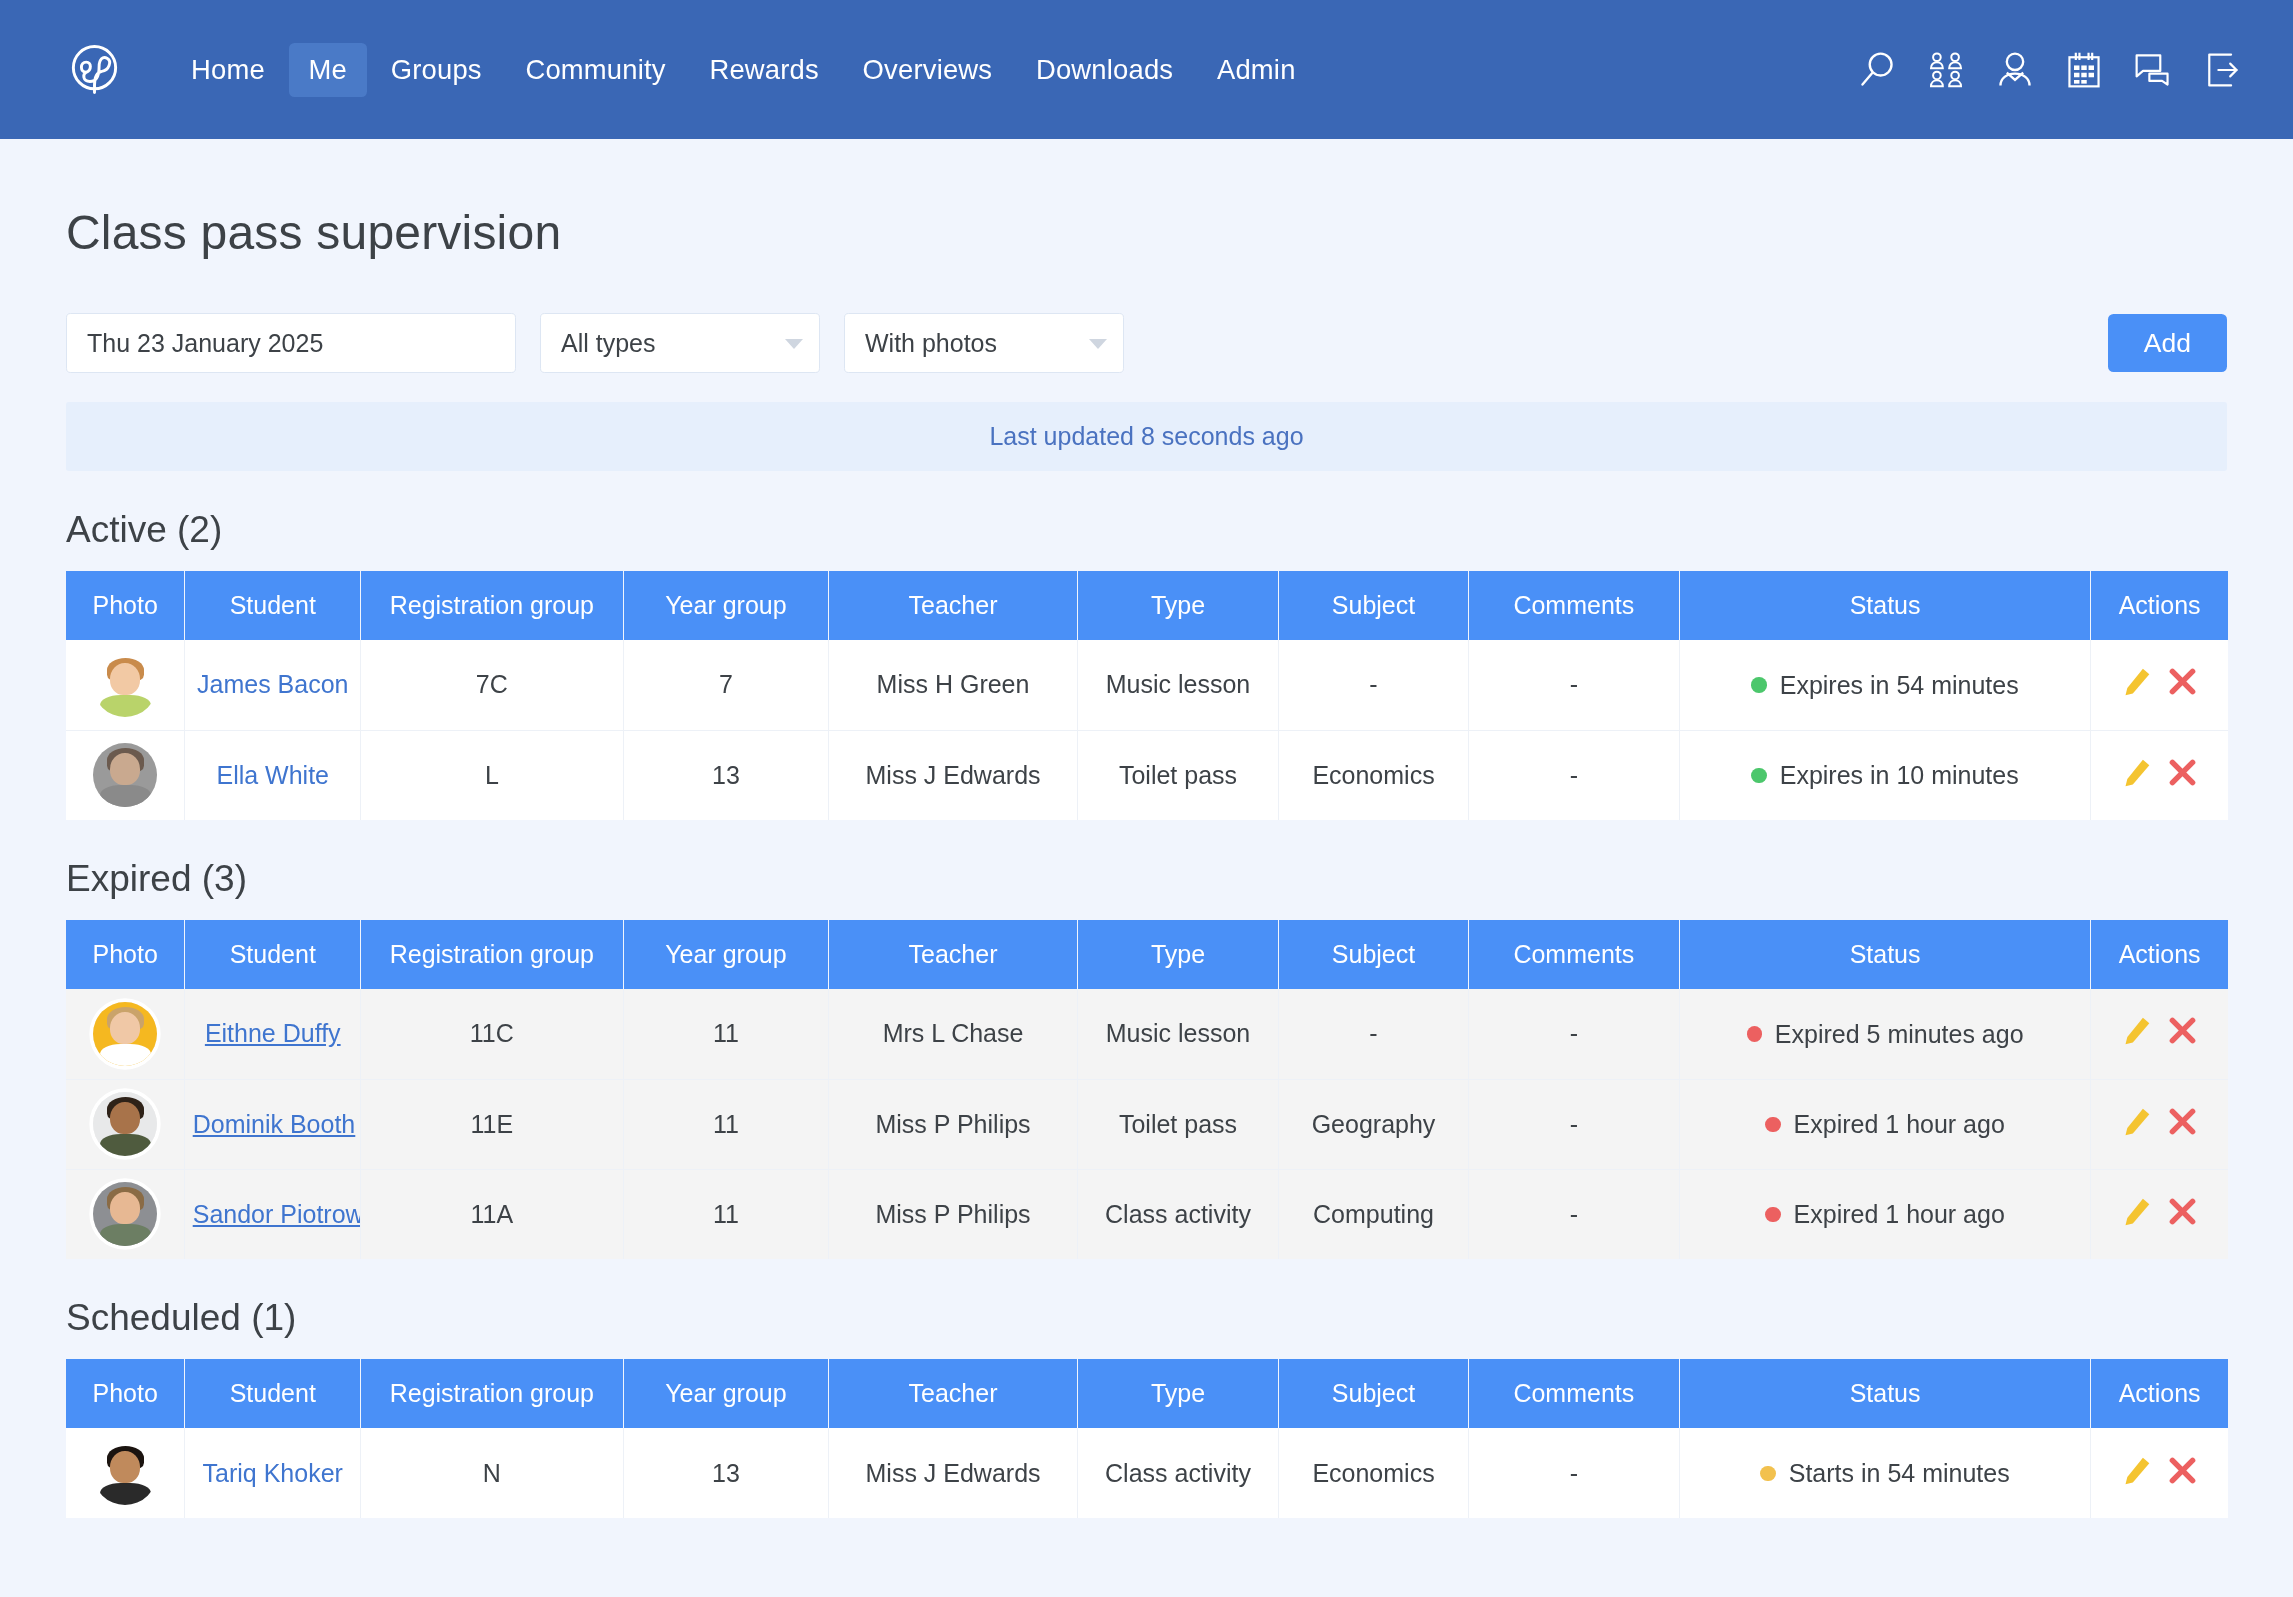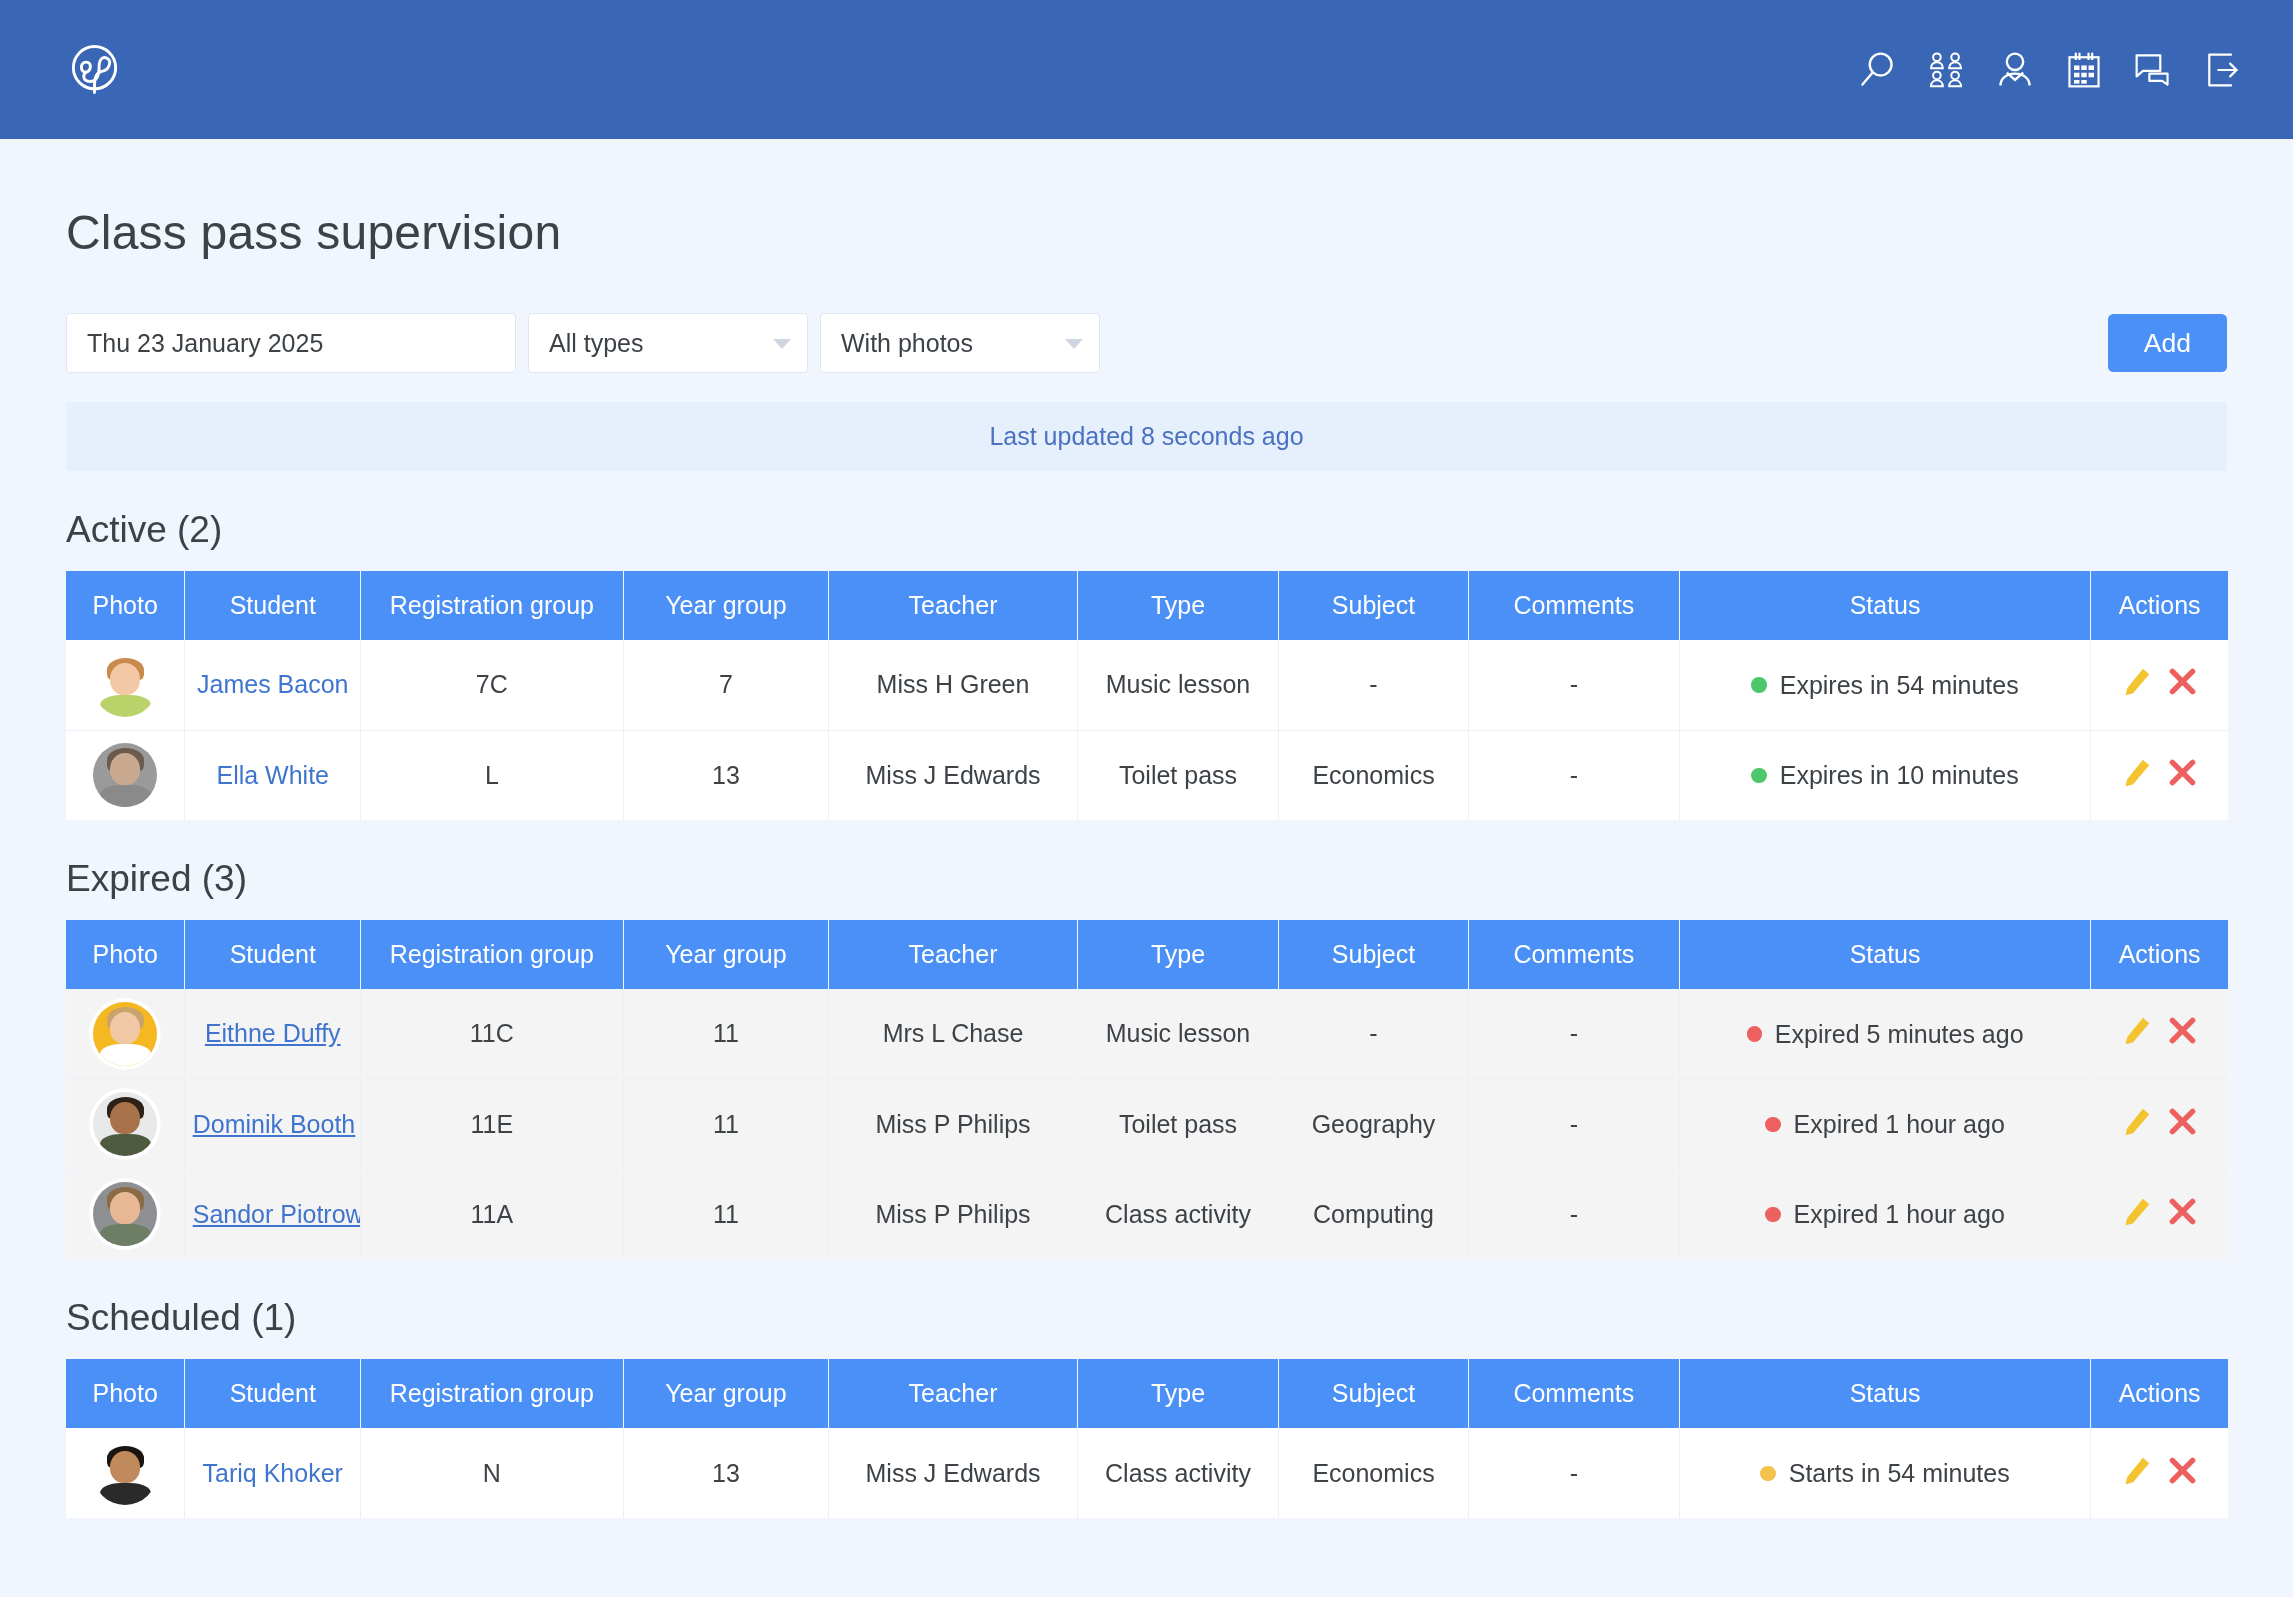--- a/index.html
+++ b/index.html
@@ -43,21 +43,21 @@
     color: #3d4247;
     margin: 66px 0 0 0;
     letter-spacing: 0.2px;
   }
 
   
   .filterbar {
     display: flex;
     align-items: center;
     margin-top: 53px;
-    gap: 12px;
+    gap: 24px;
   }
   .ctrl {
     height: 60px;
     background: #ffffff;
     border: 0.9px solid #dde6f3;
     border-radius: 4.6px;
     display: flex;
     align-items: center;
     padding: 0 20px;
     font-size: 25px;
@@ -213,20 +213,30 @@
 
   <span class="logo">
     <svg viewBox="0 0 62 62" width="57" height="57" aria-hidden="true">
       <circle cx="31" cy="29" r="23" fill="none" stroke="#ffffff" stroke-width="3.2"></circle>
       <path d="M22 34 C15 34 15 23 22 23 C28 23 28 32 22 34 C18 36 18 44 26 44
                C34 44 36 36 36 28 C36 20 40 16 45 19 C50 22 47 32 39 33
                C33 34 31 40 31 48 L31 56" fill="none" stroke="#ffffff" stroke-width="3.2" stroke-linecap="round" stroke-linejoin="round"></path>
     </svg>
   </span>
 
+  <div class="nav-links">
+    <span class="nav-link">Home</span>
+    <span class="nav-link active">Me</span>
+    <span class="nav-link">Groups</span>
+    <span class="nav-link">Community</span>
+    <span class="nav-link">Rewards</span>
+    <span class="nav-link">Overviews</span>
+    <span class="nav-link">Downloads</span>
+    <span class="nav-link">Admin</span>
+  </div>
 
   <div class="nav-spacer"></div>
 
   <div class="nav-icons">
     <span>
       <svg class="nav-icon" viewBox="0 0 44 44">
           <circle cx="26" cy="16" r="12" fill="none" stroke="#fff" stroke-width="2.6"></circle>
           <line x1="17" y1="25" x2="6" y2="38" stroke="#fff" stroke-width="2.6" stroke-linecap="round"></line>
         </svg>
     </span>

